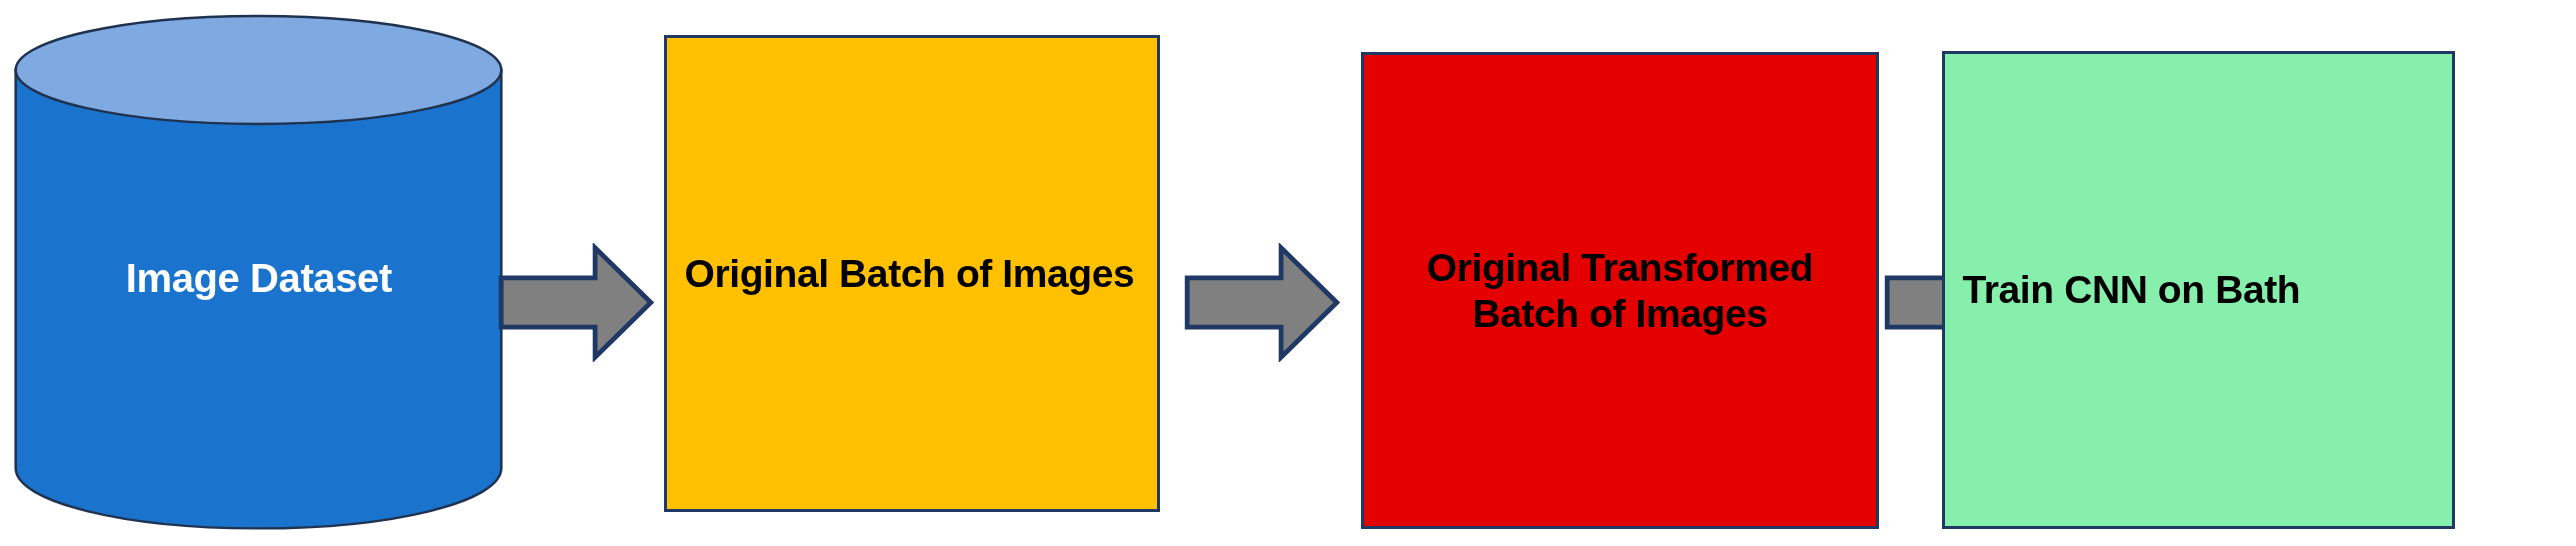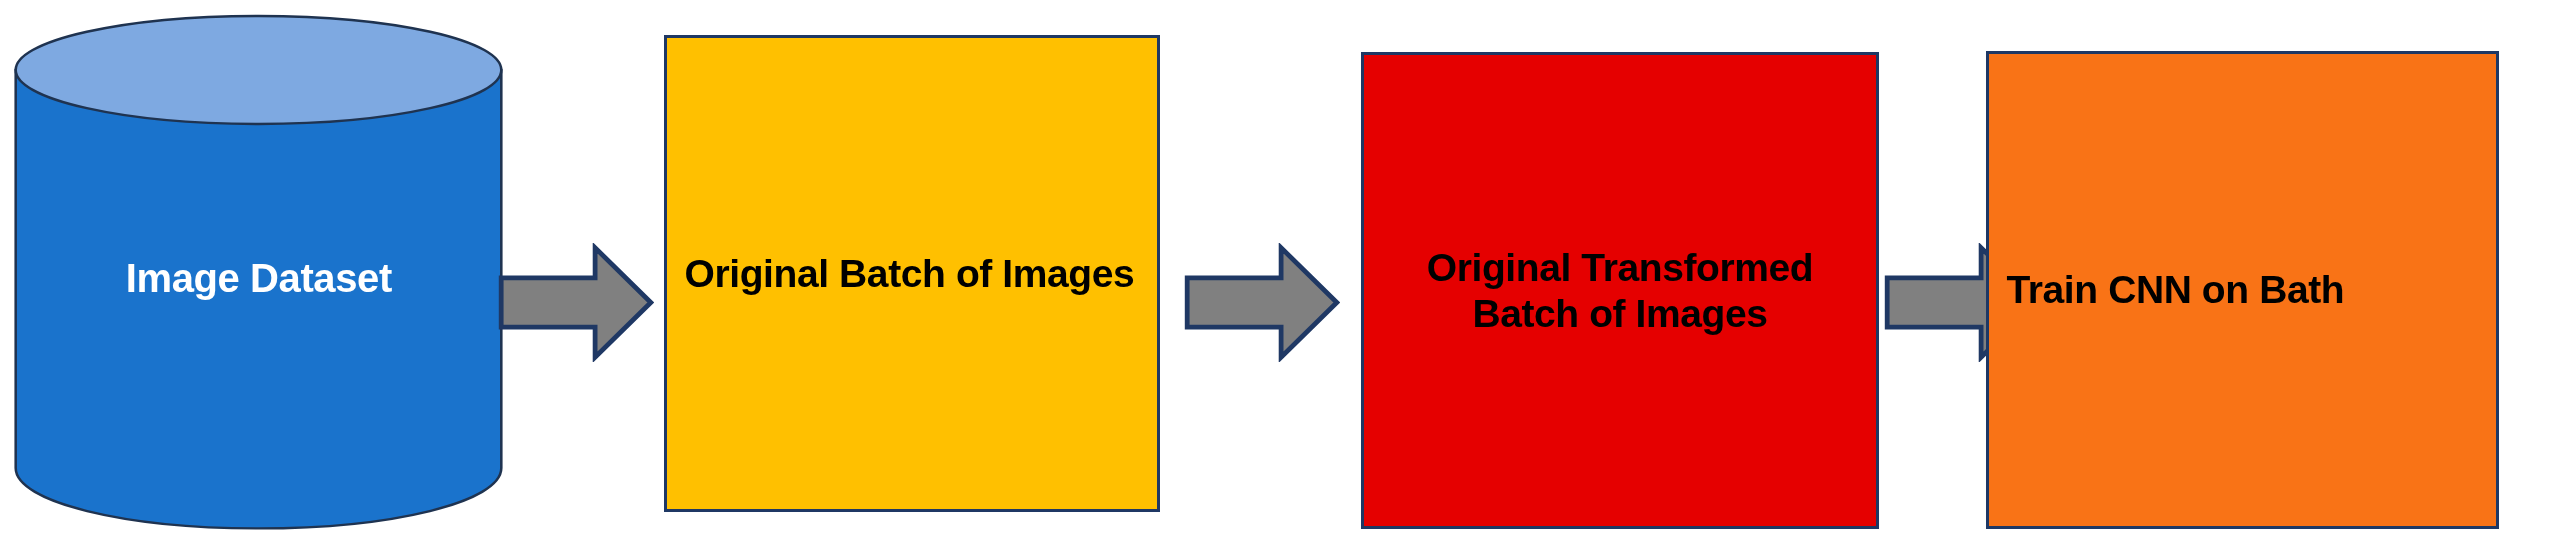--- a/index.html
+++ b/index.html
@@ -80,25 +80,25 @@
     background: #ffc000;
   }
   #box-transformed {
     left: 1361px;
     top: 52px;
     width: 518px;
     height: 477px;
     background: #e50000;
   }
   #box-train {
-    left: 1986px;
+    left: 1942px;
     top: 51px;
     width: 513px;
     height: 478px;
-    background: #f97316;
+    background: #86efac;
   }
 
   
   .arrow {
     position: absolute;
     top: 243px;
     width: 156px;
     height: 119px;
   }
   .arrow svg {

